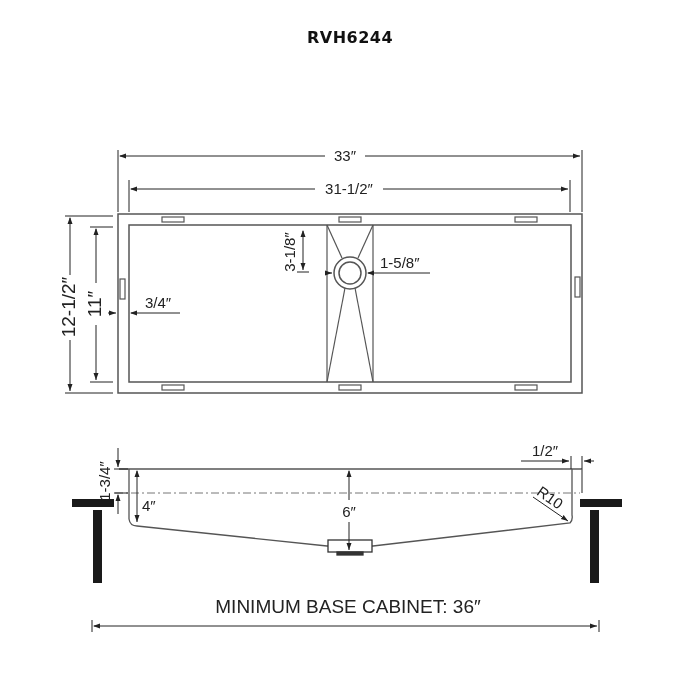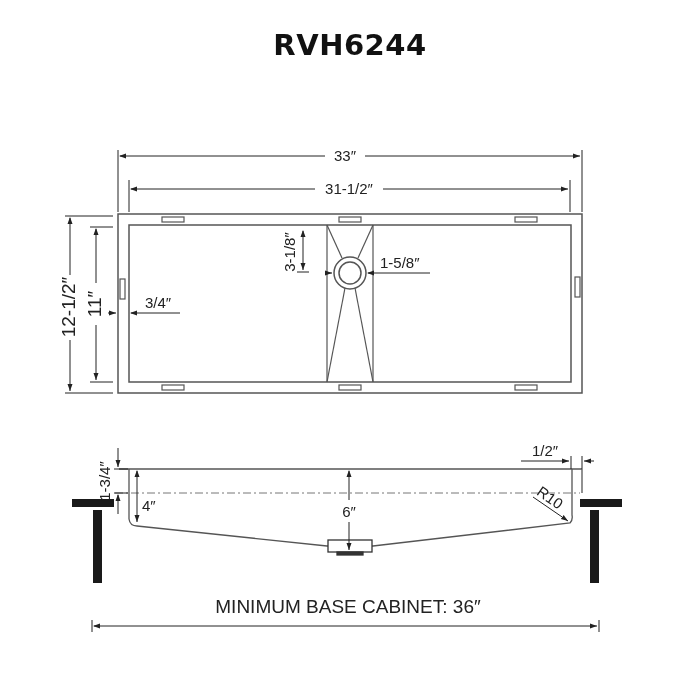--- a/index.html
+++ b/index.html
@@ -1,17 +1,17 @@
 <!DOCTYPE html>
 <html><head>
 <meta charset="utf-8">
 <style>
   html, body { margin:0; padding:0; background:#ffffff; }
   body { width:700px; height:700px; position:relative; overflow:hidden; font-family:"Liberation Sans", sans-serif; }
-  .title { position:absolute; left:0; top:28px; width:700px; text-align:center; font-family:"DejaVu Sans", sans-serif; font-weight:bold; font-size:29px; color:#111; letter-spacing:0.5px; }
+  .title { position:absolute; left:0; top:28px; width:700px; text-align:center; font-family:"DejaVu Sans", sans-serif; font-weight:bold; font-size:16px; color:#111; letter-spacing:0.5px; }
   svg { position:absolute; left:0; top:0; }
   .dim { font-family:"Liberation Sans", sans-serif; font-size:15px; fill:#222; }
   .dim-lg { font-family:"Liberation Sans", sans-serif; font-size:19px; fill:#222; }
 </style>
 </head>
 <body>
 
 <div class="title">RVH6244</div>
 
 <svg width="700" height="700" viewBox="0 0 700 700">

